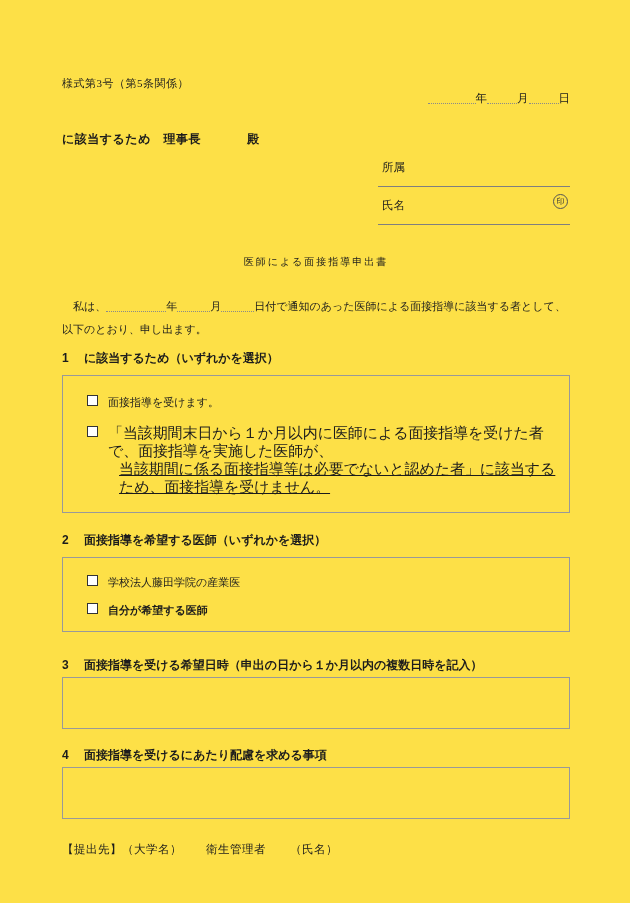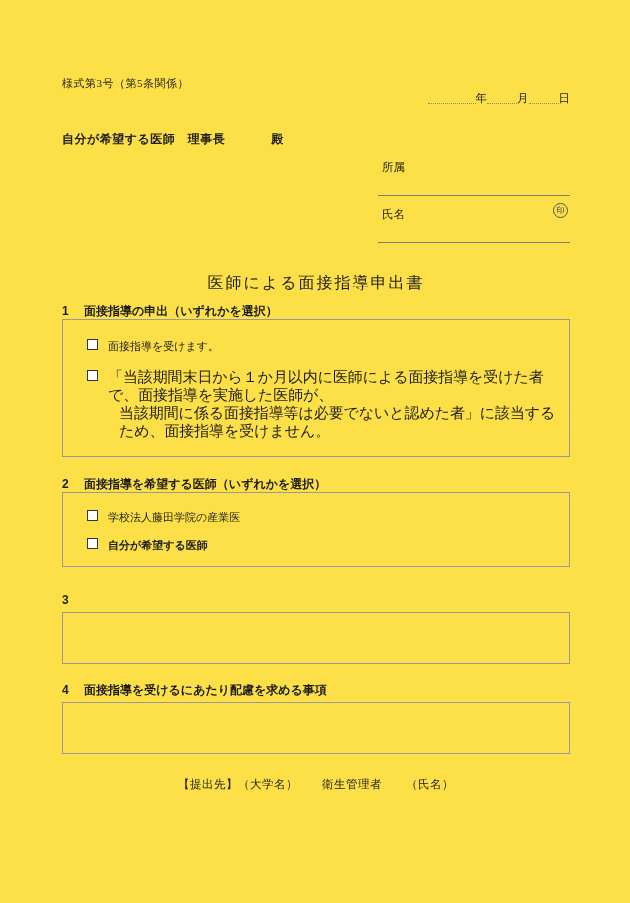--- a/index.html
+++ b/index.html
@@ -22,102 +22,108 @@
 
   .addressee-line {
     margin-top:25px; font-family:"Liberation Sans","DejaVu Sans",sans-serif;
     font-weight:600; font-size:12px; letter-spacing:.5px;
   }
   .honorific { margin-left:46px; }
 
   .id-block { width:192px; margin-left:auto; margin-top:7px; font-size:11.5px; }
   .id-row {
     display:flex; align-items:flex-end; position:relative;
-    border-bottom:1px solid #7f7f7f; padding:2px 0 20px 4px; height:18px;
+    border-bottom:1px solid #7f7f7f; padding:2px 0 11px 4px; height:18px;
     box-sizing:content-box; margin-top:6px;
   }
   .id-row .fill { flex:1; height:14px; }
   .seal {
     position:absolute; right:2px; top:1px;
     width:13px; height:13px; border:1px solid #555; border-radius:50%;
     font-size:8px; line-height:13px; text-align:center; color:#333;
     font-family:"Liberation Sans","DejaVu Sans",sans-serif;
   }
 
-  .doc-title { margin-top:30px; text-align:center; font-size:16px; letter-spacing:2px; font-weight:500; }
+  .doc-title { margin-top:30px; text-align:center; font-size:10px; letter-spacing:2px; font-weight:500; }
 
   .intro { margin-top:26px; font-size:11px; line-height:23px; }
   .intro .l1 { padding-left:11px; white-space:nowrap; }
 
   .sec-heading {
     font-family:"Liberation Sans","DejaVu Sans",sans-serif;
     font-weight:700; font-size:12px; line-height:15px; display:flex;
   }
   .sec-heading .num { width:22px; flex:0 0 auto; }
   .mt1 { margin-top:10px; } .mt2 { margin-top:20px; } .mt3 { margin-top:26px; } .mt4 { margin-top:19px; }
 
-  .box { border:1px solid #999; box-sizing:border-box; }
+  .box { border:1px solid #999; margin-top:9px; box-sizing:border-box; }
   .box-pad1 { padding:17px 12px 16px 24px; }
   .box-pad2 { padding:15px 12px 12px 24px; }
   .box-empty { height:52px; margin-top:4px; }
 
   .opt-row { display:flex; align-items:flex-start; font-size:11px; line-height:18px; }
   .cb {
     flex:0 0 auto; width:11px; height:11px; background:#fff;
     border:1px solid #333; margin:2px 10px 0 0; box-sizing:border-box;
   }
   .opt-text { flex:1; }
   .opt-small { font-size:15px; letter-spacing:-0.1px; }
-  .opt-small .line2 { padding-left:11px; }
+  .opt-small .line2 { padding-left:11px;text-decoration:underline; }
   .gap12 { margin-top:13px; } .gap10 { margin-top:10px;font-weight:bold; }
 
   .fields { margin-left:21px; font-size:11px; }
   .field-row { display:flex; align-items:flex-end; height:19px; }
   .field-label { flex:0 0 auto; }
   .dotfill { border-bottom:1px dotted #8a8a8a; height:13px; }
   .dot-clinic { width:150px; flex:0 0 auto; }
   .spacer28 { width:28px; flex:0 0 auto; }
   .dot-grow { flex:1; }
 
-  .footer { margin-top:23px; text-align:center; font-size:11.5px; letter-spacing:.5px; }
+  .footer { margin-top:23px; text-align:left; font-size:11.5px; letter-spacing:.5px; }
 </style>
 </head>
 <body>
 
 <div class="page">
   <div class="content">
 
     <div class="form-number">様式第3号（第5条関係）</div>
 
     <div class="date-line">
       <span class="dotted w48"></span><span>年</span><span class="dotted w30"></span><span>月</span><span class="dotted w30"></span><span>日</span>
     </div>
 
     <div class="addressee-line">
-      <span>自分が希望する医師　理事長</span><span class="honorific">殿</span>
+      <span>に該当するため　理事長</span><span class="honorific">殿</span>
     </div>
 
     <div class="id-block">
       <div class="id-row">
         <span>所属</span>
         <span class="fill"></span>
       </div>
       <div class="id-row">
         <span>氏名</span>
         <span class="fill"></span>
         <span class="seal">印</span>
       </div>
     </div>
 
     <div class="doc-title">医師による面接指導申出書</div>
 
+    <div class="intro">
+      <div class="l1">
+        <span>私は、</span><span class="dotted w60"></span><span>年</span><span class="dotted w33"></span><span>月</span><span class="dotted w33"></span><span>日付で通知のあった医師による面接指導に該当する者として、</span>
+      </div>
+      <div class="l2">以下のとおり、申し出ます。</div>
+    </div>
 
     <div class="sec-heading mt1">
       <span class="num">1</span>
-      <span>面接指導の申出（いずれかを選択）</span>
+      <span>に該当するため（いずれかを選択）</span>
     </div>
     <div class="box box-pad1">
       <div class="opt-row">
         <span class="cb"></span>
         <span class="opt-text">面接指導を受けます。</span>
       </div>
       <div class="opt-row gap12">
         <span class="cb"></span>
         <span class="opt-text opt-small">
           <span class="line1">「当該期間末日から１か月以内に医師による面接指導を受けた者で、面接指導を実施した医師が、</span>
@@ -138,20 +144,21 @@
       <div class="opt-row gap10">
         <span class="cb"></span>
         <span class="opt-text">自分が希望する医師</span>
       </div>
       <div class="fields">
       </div>
     </div>
 
     <div class="sec-heading mt3">
       <span class="num">3</span>
+      <span>面接指導を受ける希望日時（申出の日から１か月以内の複数日時を記入）</span>
     </div>
     <div class="box box-empty"></div>
 
     <div class="sec-heading mt4">
       <span class="num">4</span>
       <span>面接指導を受けるにあたり配慮を求める事項</span>
     </div>
     <div class="box box-empty"></div>
 
     <div class="footer">【提出先】（大学名）　　衛生管理者　　（氏名）</div>

